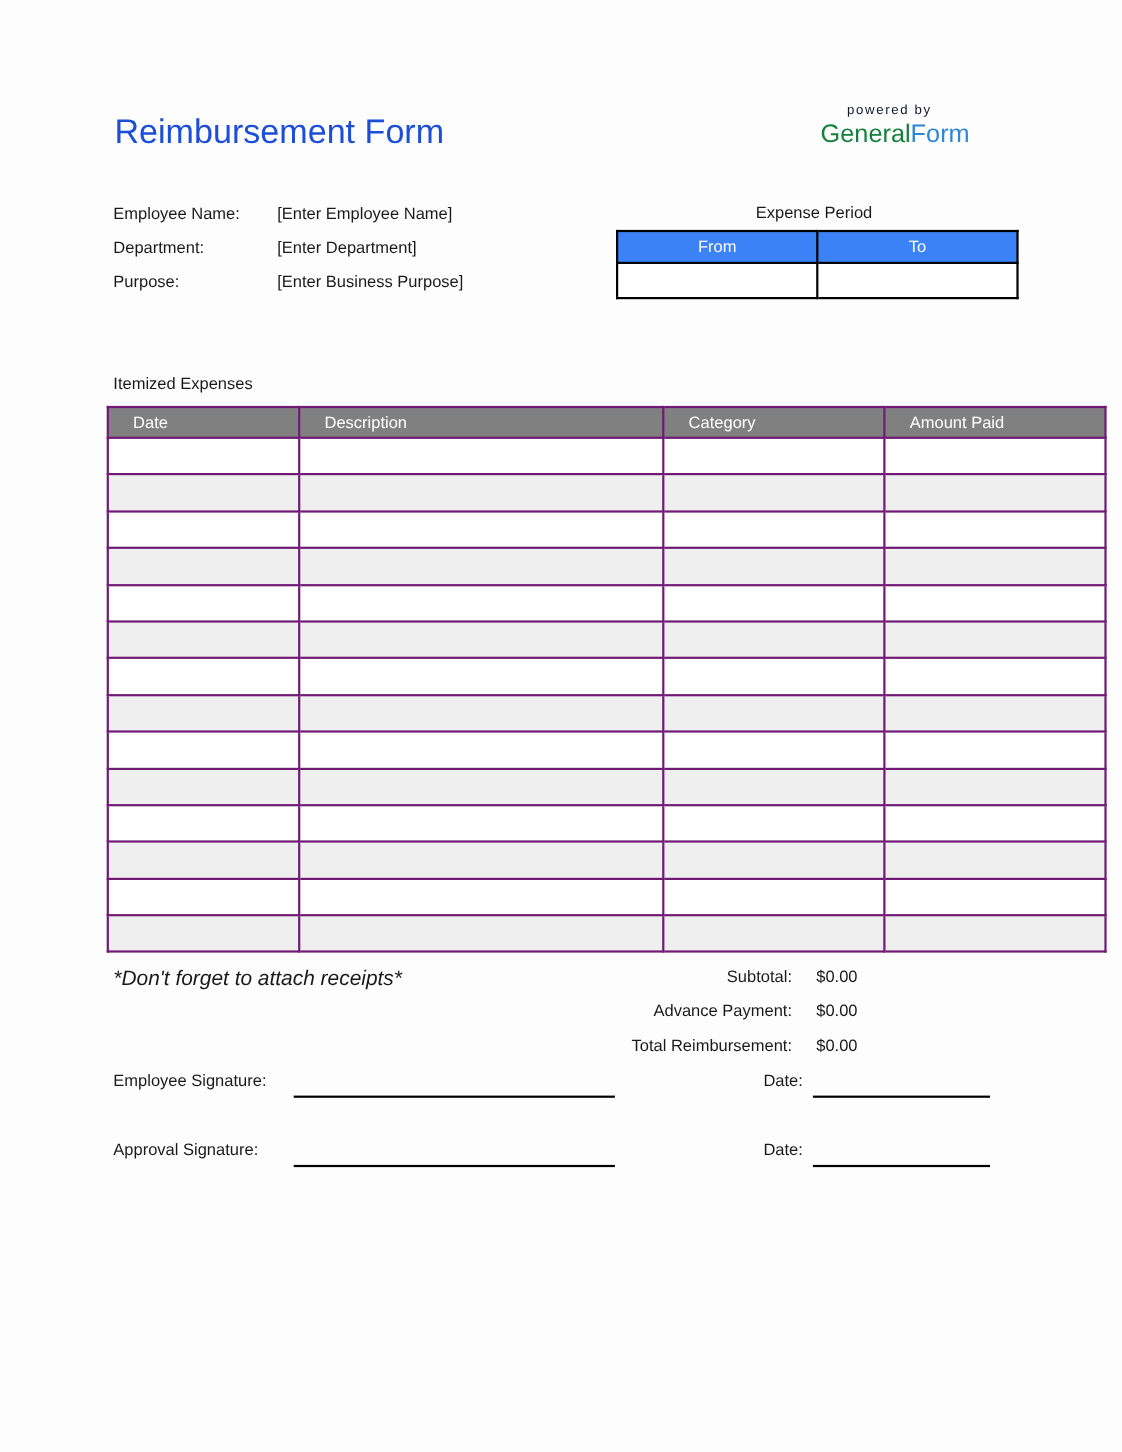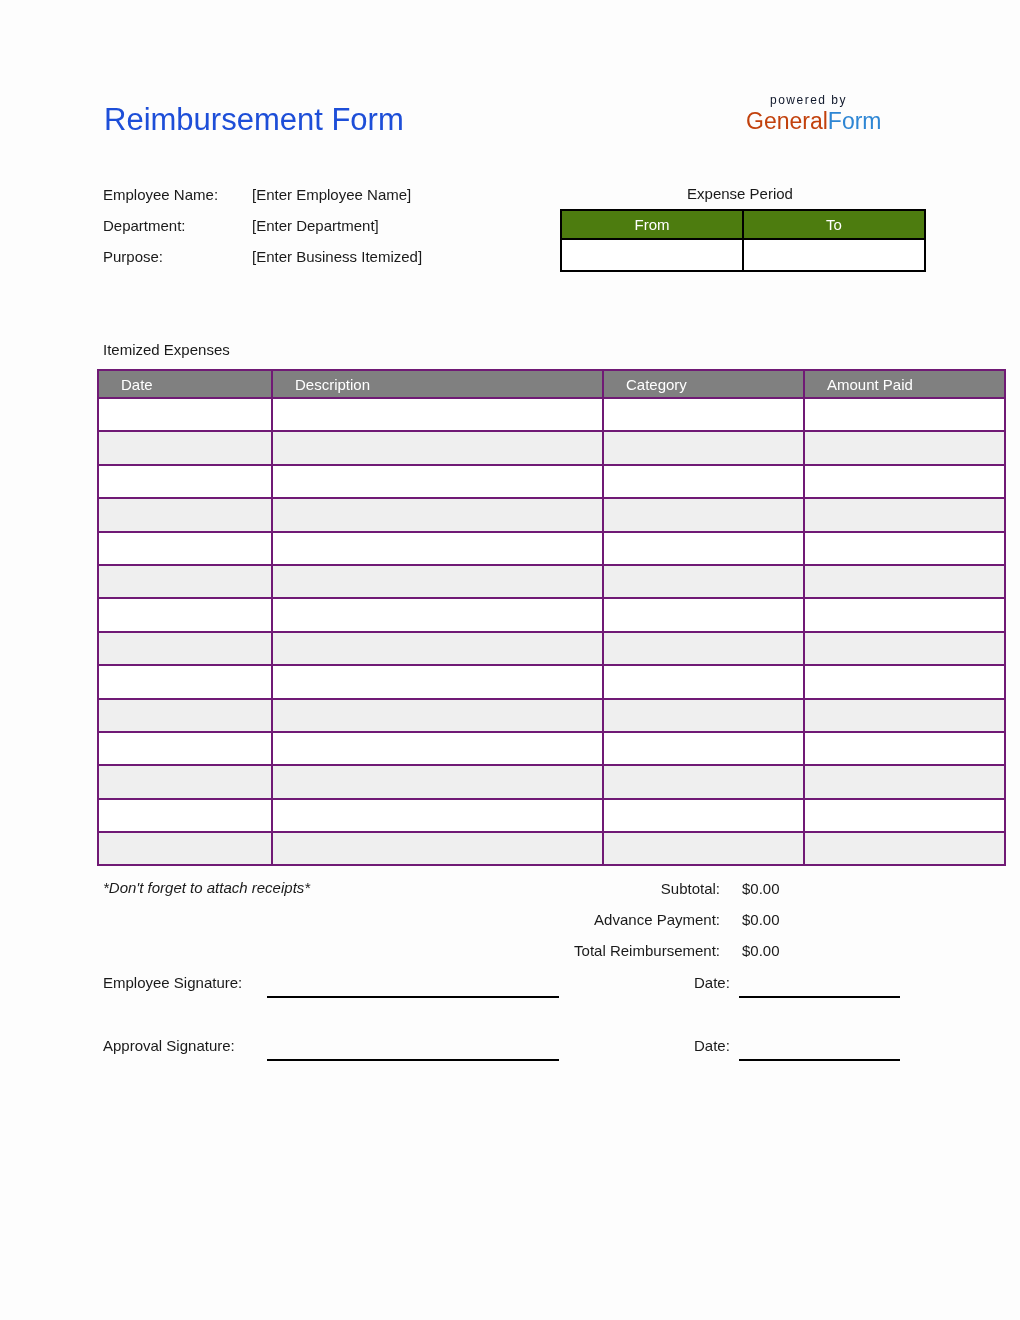--- a/index.html
+++ b/index.html
@@ -14,35 +14,35 @@
   }
 
   
   .title {
     position: absolute; left: 104px; top: 100px;
     font-size: 31px; line-height: 40px; color: #1d4ed8;
   }
   .logo { position: absolute; left: 746px; top: 93px; width: 175px; }
   .powered { font-size: 12px; color: #0f172a; letter-spacing: 1.5px; margin-left: 24px; }
   .brand { font-size: 23px; line-height: 27px; margin-top: 1px; }
-  .brand .general { color: #c2410c; }
+  .brand .general { color: #15803d; }
   .brand .blue { color: #2e86d4; }
 
   
   .fields { position: absolute; left: 103px; top: 186px; }
   .field-row { display: flex; height: 31px; align-items: flex-start; }
   .field-label { width: 149px; font-size: 15px; }
   .field-value { font-size: 15px; }
 
   
   .ep-title { position: absolute; left: 560px; top: 185px; width: 360px; text-align: center; font-size: 15px; }
   .ep-table { position: absolute; left: 560px; top: 209px; border-collapse: collapse; table-layout: fixed; }
   .ep-table th, .ep-table td { border: 2px solid #000; }
   .ep-table th {
-    width: 178px; height: 25px; background: #4d7c0f; color: #fff;
+    width: 178px; height: 25px; background: #3b82f6; color: #fff;
     font-weight: normal; font-size: 15px; text-align: center;
   }
   .ep-table td { height: 28px; background: #fff; }
 
   
   .it-title { position: absolute; left: 103px; top: 341px; font-size: 15px; }
   .it-table { position: absolute; left: 97px; top: 369px; border-collapse: collapse; table-layout: fixed; }
   .it-table th, .it-table td { border: 2px solid #701a75; }
   .it-table th {
     height: 24px; background: #808080; color: #fff;
@@ -53,21 +53,21 @@
   .it-table th:nth-child(3) { width: 176px; }
   .it-table th:nth-child(4) { width: 176px; }
   .it-table td { height: 29.4px; background: #fff; }
   .it-table tr.alt td { background: #efefef; }
 
   
   .totals { position: absolute; left: 0; top: 848px; width: 1020px; margin-top: 32px; }
   .total-row { position: relative; height: 31px; }
   .total-label { position: absolute; right: 300px; font-size: 15px; white-space: nowrap; }
   .total-value { position: absolute; left: 742px; font-size: 15px; }
-  .note { position: absolute; left: 103px; top: 879px; font-style: italic; font-size: 15px; }
+  .note { position: absolute; left: 103px; top: 879px; font-style: italic; font-size: 19px; }
 
   
   .sig-row { position: absolute; left: 0; width: 1020px; height: 26px; }
   .sig-row.r1 { top: 974px; padding-left: 36px; }
   .sig-row.r2 { top: 1037px; }
   .sig-label { position: absolute; left: 103px; top: 0; font-size: 15px; }
   .sig-line { position: absolute; left: 267px; top: 0; width: 292px; height: 22px; border-bottom: 2px solid #000; }
   .date-label { position: absolute; left: 694px; top: 0; font-size: 15px; }
   .date-line { position: absolute; left: 739px; top: 0; width: 161px; height: 22px; border-bottom: 2px solid #000; }
 </style>
@@ -87,21 +87,21 @@
     <div class="field-row">
       <div class="field-label">Employee Name:</div>
       <div class="field-value">[Enter Employee Name]</div>
     </div>
     <div class="field-row">
       <div class="field-label">Department:</div>
       <div class="field-value">[Enter Department]</div>
     </div>
     <div class="field-row">
       <div class="field-label">Purpose:</div>
-      <div class="field-value">[Enter Business Itemized]</div>
+      <div class="field-value">[Enter Business Purpose]</div>
     </div>
   </div>
 
   <div class="ep-title">Expense Period</div>
   <table class="ep-table">
     <tbody>
         <tr>
       <th>From</th>
       <th>To</th>
     </tr>

